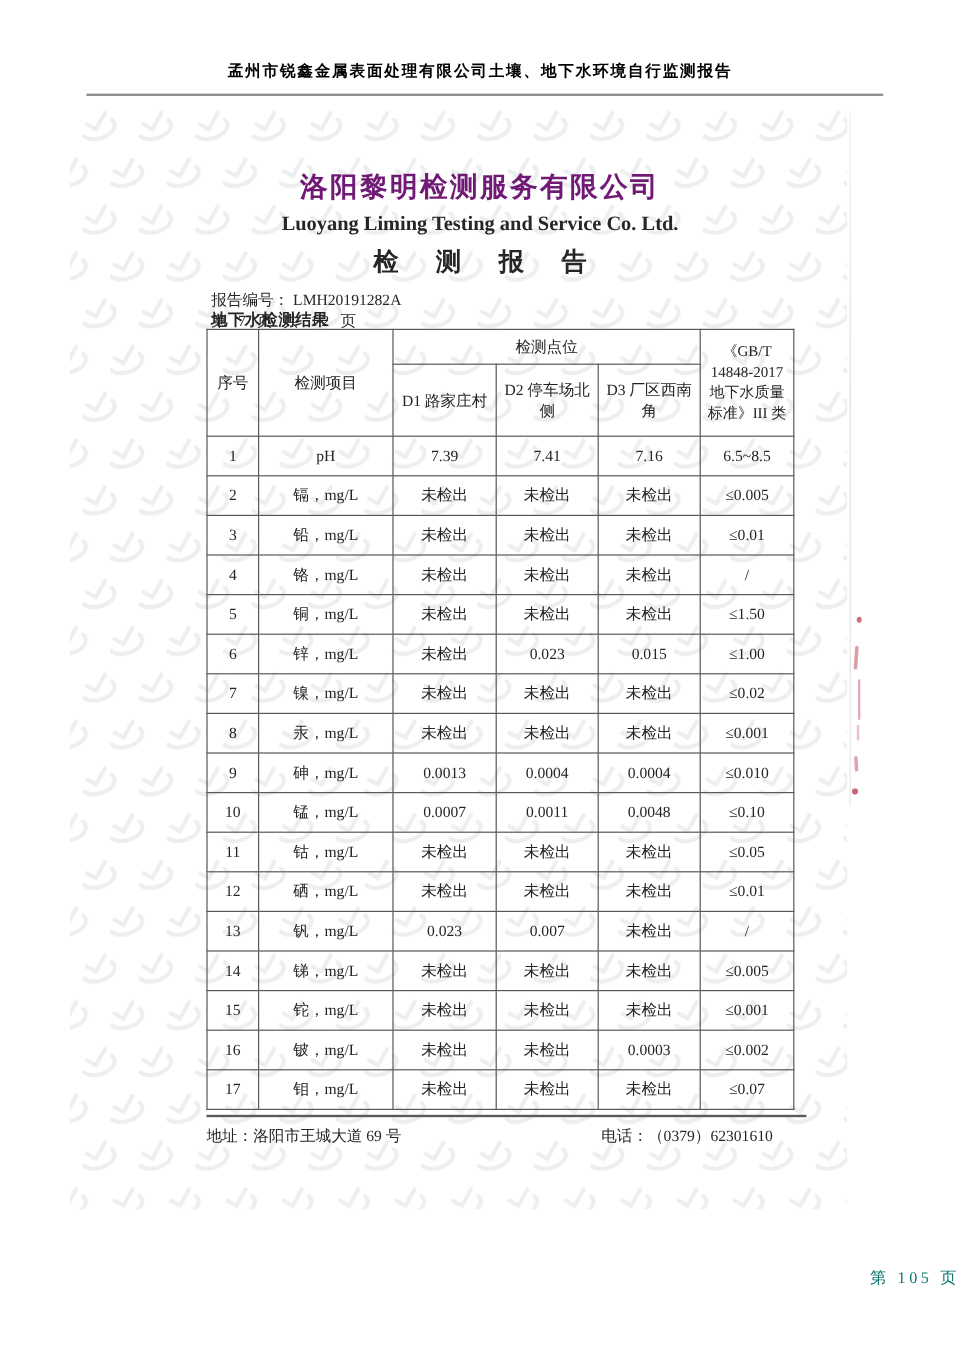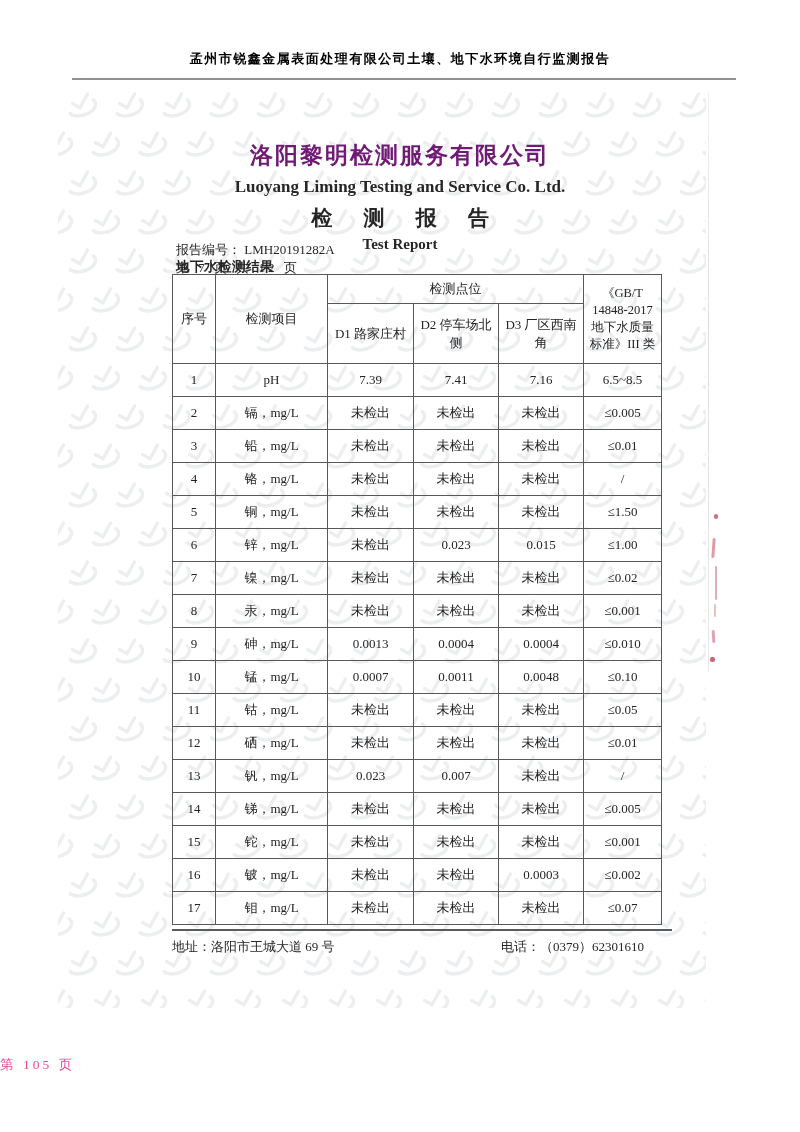--- a/index.html
+++ b/index.html
@@ -41,22 +41,22 @@
   tr.hdr1{height:29px;}
   tr.hdr2{height:60px;}
   tbody tr{height:33px;}
   .std-cell{font-size:12.5px;line-height:1.5;}
   
   .footer-rule{top:929px;left:172px;width:500px;height:1.5px;background:#5b5b5b;}
   .footer-row{top:938px;left:172px;width:500px;display:flex;font-size:13px;}
   .footer-address{}
   .footer-phone{margin-left:auto;margin-right:28px;}
   
-  .page-number{top:1056px;left:0;width:100%;text-align:left;
-    font-size:13.5px;color:#ec4899;letter-spacing:3px;}
+  .page-number{top:1056px;left:0;width:100%;text-align:right;
+    font-size:13.5px;color:#0f766e;letter-spacing:3px;}
 </style>
 </head>
 <body>
 
 <svg id="watermark-layer" class="abs" width="648" height="922">
   <defs>
     <pattern id="wm" width="47" height="78" patternUnits="userSpaceOnUse">
       <g stroke="#eceef0" fill="none" stroke-width="3.4" stroke-linecap="round">
         <g transform="rotate(-16 24 18)">
           <path d="M10 24 a 13 8 0 1 0 26 -7"></path>
@@ -84,21 +84,20 @@
 <div class="abs seal-mark" style="left:712px;top:630px;width:3px;height:13px;opacity:.5;transform:rotate(-3deg)"></div>
 <div class="abs seal-mark" style="left:710px;top:657px;width:5px;height:5px;opacity:.85"></div>
 
 <div class="abs doc-header">孟州市锐鑫金属表面处理有限公司土壤、地下水环境自行监测报告</div>
 <div class="abs header-rule"></div>
 
 <div class="abs title-block">
   <div class="company-cn">洛阳黎明检测服务有限公司</div>
   <div class="company-en">Luoyang Liming Testing and Service Co. Ltd.</div>
   <div class="title-cn">检 测 报 告</div>
-  <div class="title-en">Test Report</div>
 </div>
 
 <div class="abs meta-row">
   <span><span>报告编号：</span>&nbsp;<span>LMH20191282A</span></span>
   <span class="page-info">第 7 页 共 12 页</span>
 </div>
 
 <div class="abs section-title">地下水检测结果</div>
 
 <table class="results">

